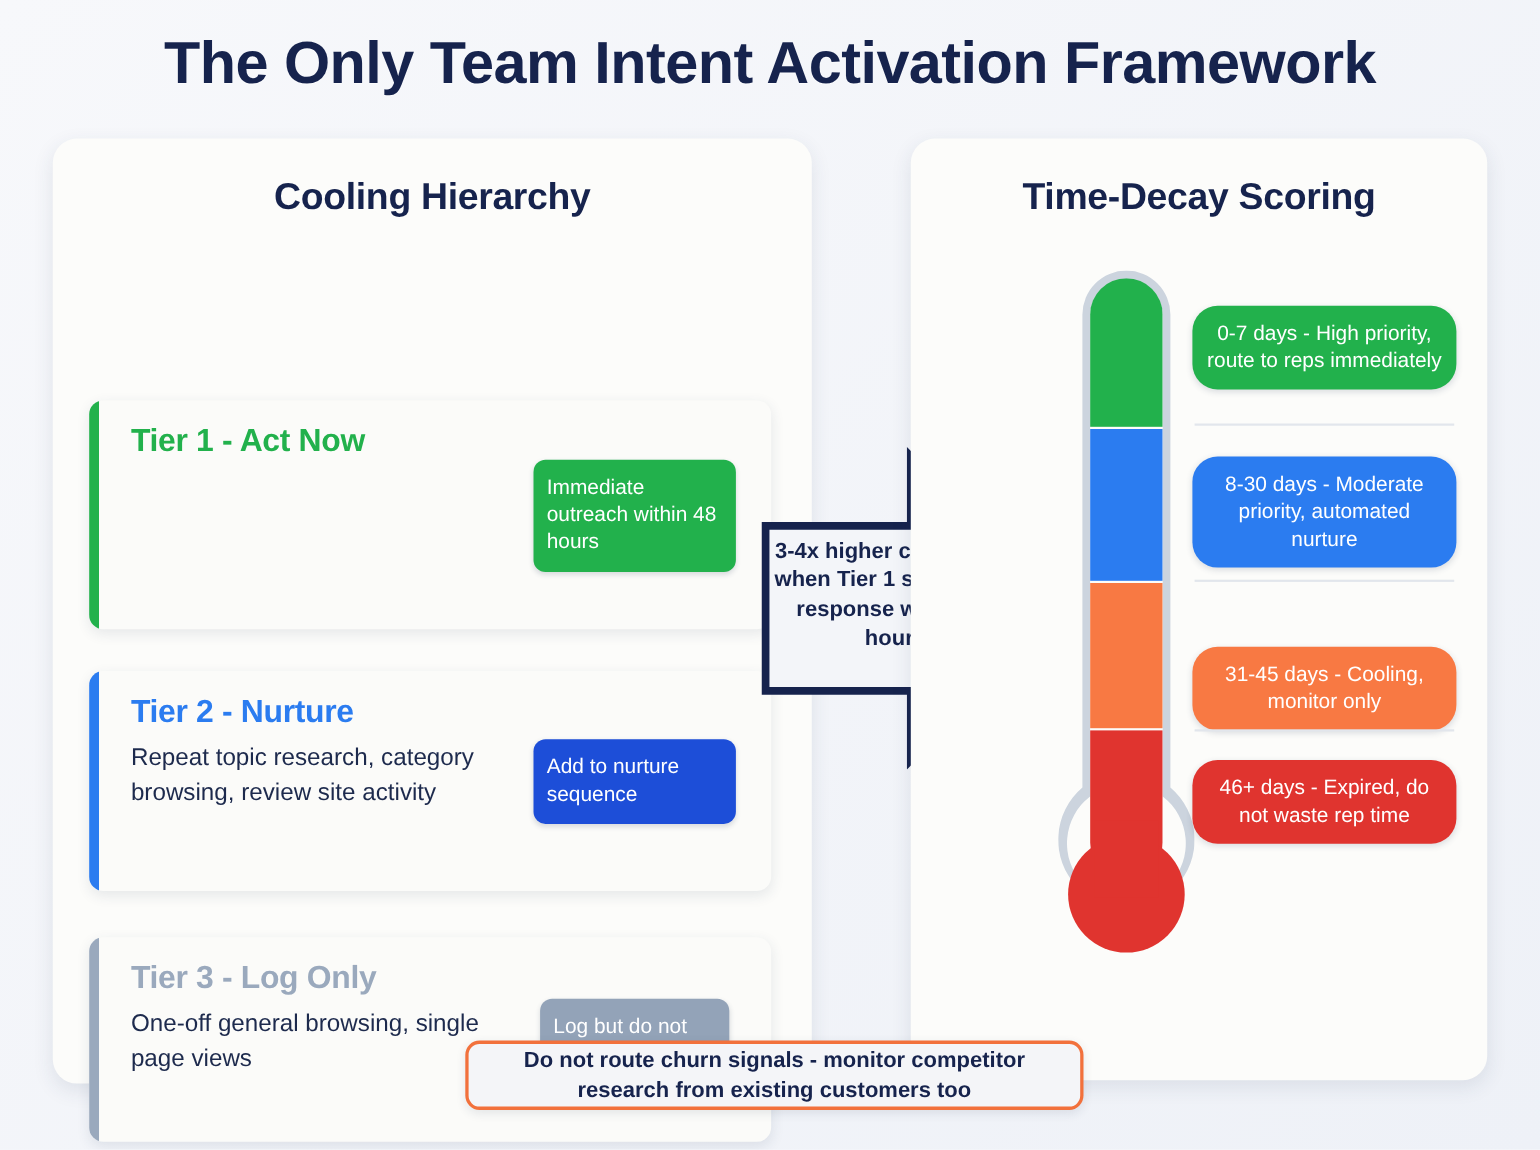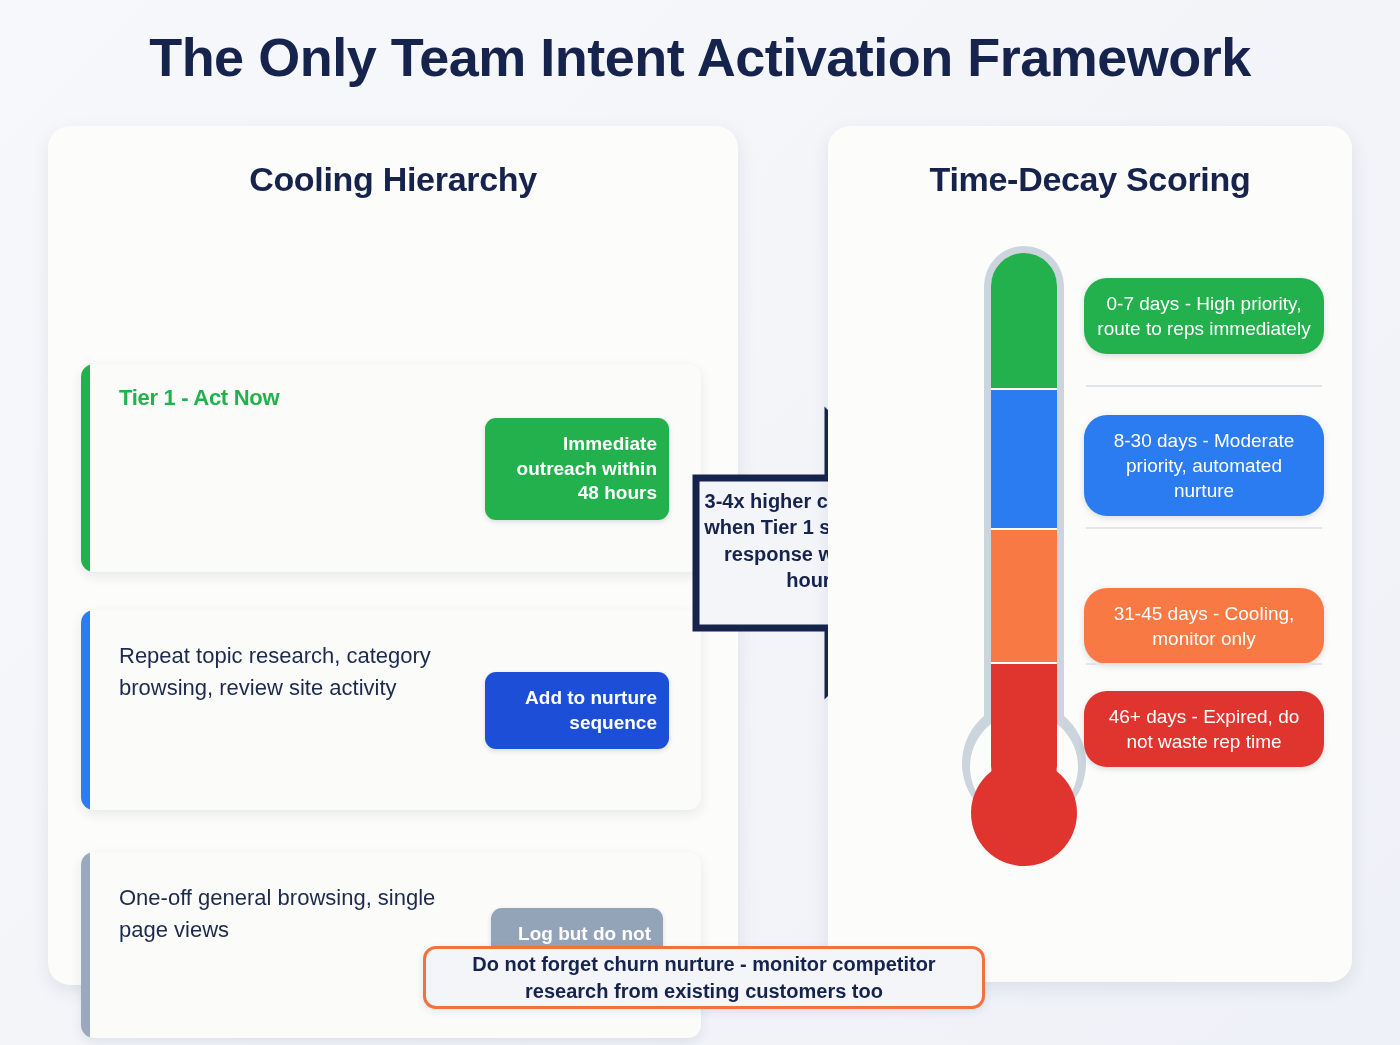--- a/index.html
+++ b/index.html
@@ -47,29 +47,29 @@
     background: #fbfbf9;
     border-radius: 13px;
     box-shadow: 0 4px 12px rgba(40,55,90,.10);
     overflow: hidden;
   }
   .tier-accent {
     position: absolute; left: 0; top: 0; bottom: 0; width: 9px;
     border-radius: 6px 0 0 6px;
   }
   .tier-body { position: relative; padding: 22px 0 22px 38px; }
-  .tier-head { font-size: 22px; font-weight: 700; letter-spacing: -0.3px; line-height: 1.1; }
+  .tier-head { font-size: 29px; font-weight: 700; letter-spacing: -0.3px; line-height: 1.1; }
   .tier-desc {
     font-size: 22px; color: #1d2a4d; line-height: 1.45;
     margin-top: 8px; max-width: 370px;
   }
   .tier-pill {
     position: absolute; right: 32px;
-    color: #ffffff; font-size: 19px; font-weight: 700;
-    text-align: right; line-height: 1.3;
+    color: #ffffff; font-size: 19px; font-weight: 400;
+    text-align: left; line-height: 1.3;
     border-radius: 11px; padding: 14px 12px; width: 184px;
     box-shadow: 0 2px 5px rgba(40,55,90,.16);
   }
 
   #tier-card-1 { top: 238px; height: 208px; }
   #tier-card-1 .tier-accent { background: #22b14c; }
   #tier-card-1 .tier-head   { color: #22b14c; }
   #tier-card-1 .tier-pill   { background: #22b14c; top: 54px; }
 
   #tier-card-2 { top: 484px; height: 200px; }
@@ -142,28 +142,30 @@
       <span class="tier-accent"></span>
       <div class="tier-body">
         <div class="tier-head">Tier 1 - Act Now</div>
       </div>
       <div class="tier-pill">Immediate outreach within 48 hours</div>
     </div>
 
     <div class="tier-card" id="tier-card-2">
       <span class="tier-accent"></span>
       <div class="tier-body">
+        <div class="tier-head">Tier 2 - Nurture</div>
         <div class="tier-desc">Repeat topic research, category browsing, review site activity</div>
       </div>
       <div class="tier-pill">Add to nurture sequence</div>
     </div>
 
     <div class="tier-card" id="tier-card-3">
       <span class="tier-accent"></span>
       <div class="tier-body">
+        <div class="tier-head">Tier 3 - Log Only</div>
         <div class="tier-desc">One-off general browsing, single page views</div>
       </div>
       <div class="tier-pill">Log but do not act</div>
     </div>
   </section>
 
   <div id="flow-arrow">
     <svg width="284" height="296" viewBox="0 0 284 296">
       <polygon points="8,73 140,73 140,10 276,148 140,286 140,223 8,223" fill="#f3f5f9" stroke="#16234d" stroke-width="7" stroke-linejoin="miter"></polygon>
     </svg>
@@ -203,16 +205,16 @@
 
   <div class="decay-box" id="decay-box-0">0-7 days - High priority, route to reps immediately</div>
   <div class="decay-sep" id="decay-sep-0"></div>
   <div class="decay-box" id="decay-box-1">8-30 days - Moderate priority, automated nurture</div>
   <div class="decay-sep" id="decay-sep-1"></div>
   <div class="decay-box" id="decay-box-2">31-45 days - Cooling, monitor only</div>
   <div class="decay-sep" id="decay-sep-2"></div>
   <div class="decay-box" id="decay-box-3">46+ days - Expired, do not waste rep time</div>
 
   <div id="footer-note">
-    <span>Do not forget churn nurture - monitor competitor research from existing customers too</span>
+    <span>Do not route churn signals - monitor competitor research from existing customers too</span>
   </div>
 
 </div>
 
 </body></html>

